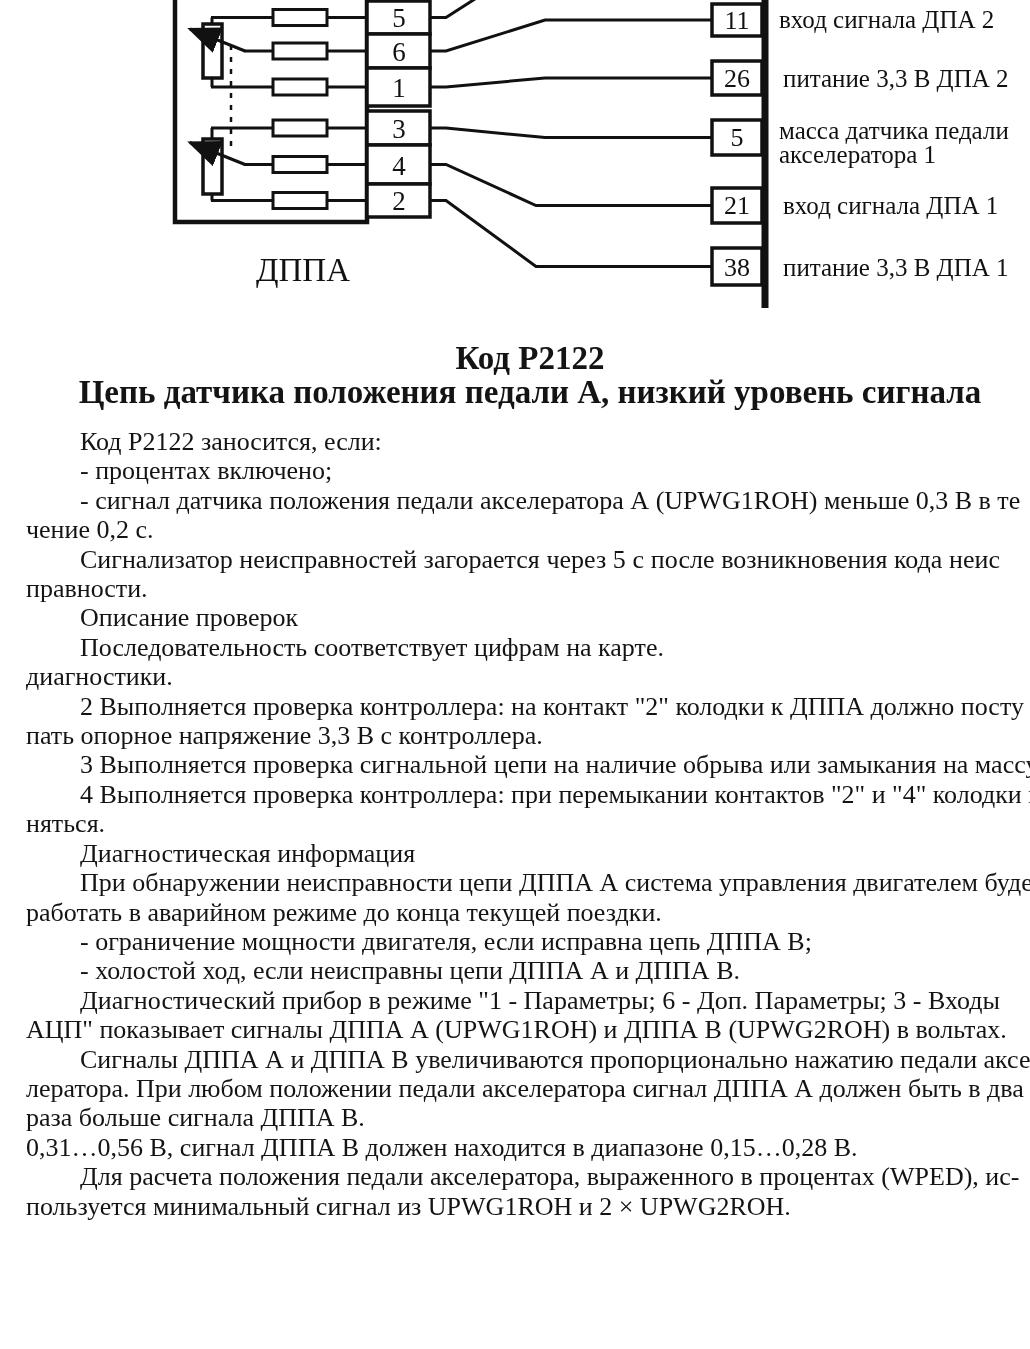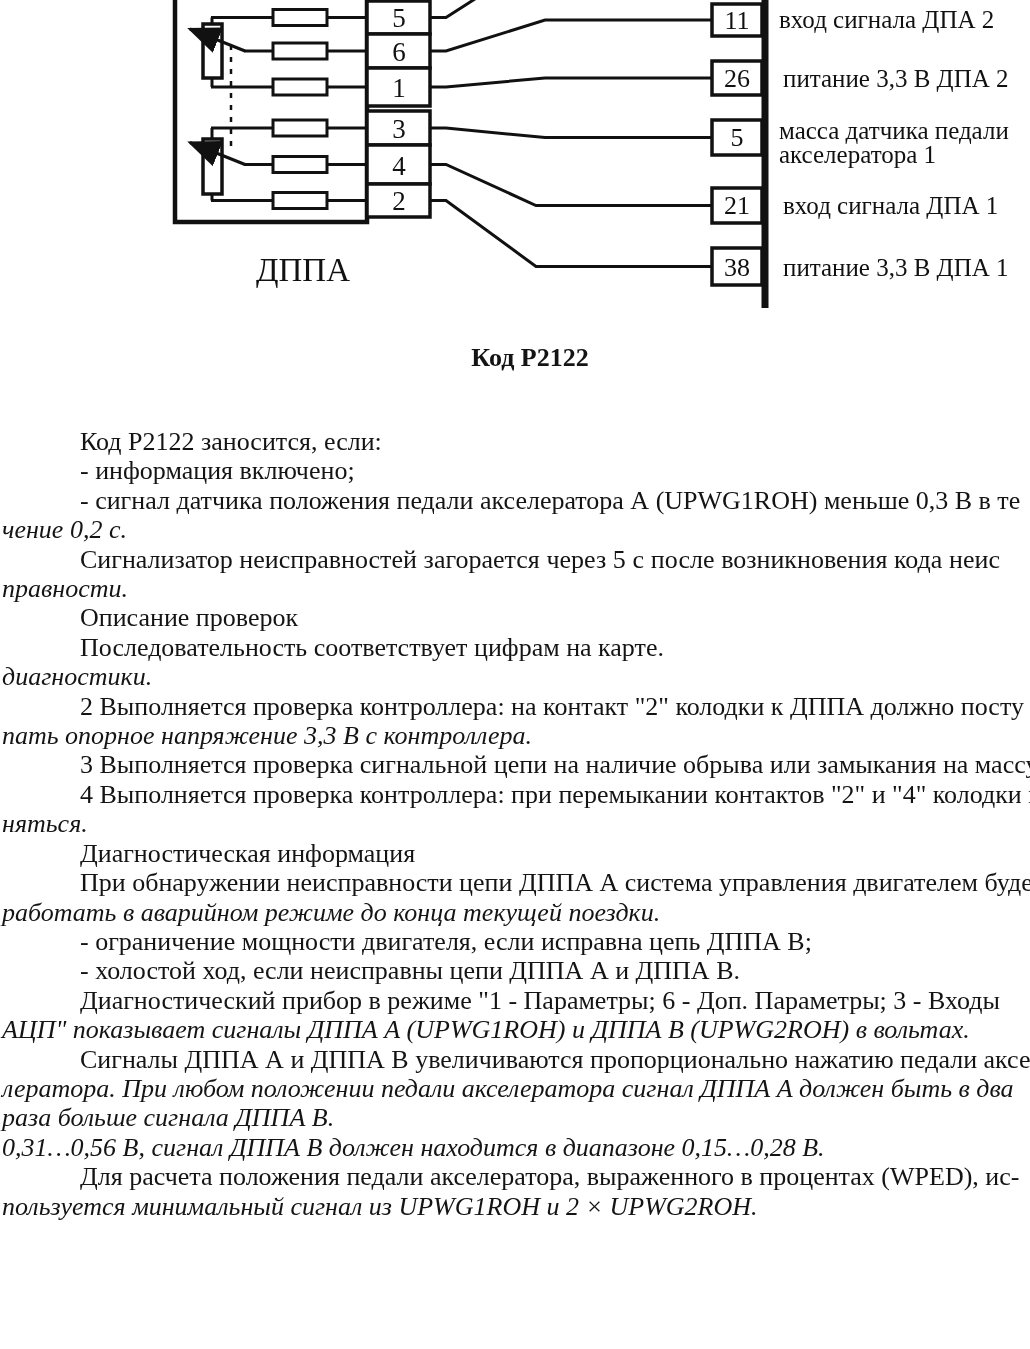--- a/index.html
+++ b/index.html
@@ -1,24 +1,24 @@
 <!DOCTYPE html>
 <html><head>
 <meta charset="utf-8">
 <style>
   html,body{margin:0;padding:0;background:#fff;}
   #page{position:relative;width:1030px;height:1349px;background:#ffffff;overflow:hidden;
         font-family:"Liberation Serif","DejaVu Serif",serif;color:#141414;}
   #diagram{position:absolute;left:0;top:0;}
   #title-block{position:absolute;left:0;right:0;top:341px;text-align:center;
-               padding-left:30px;font-weight:bold;font-size:26px;line-height:34px;}
+               padding-left:30px;font-weight:bold;font-size:33px;line-height:34px;}
   #body-text{position:absolute;left:0;top:427px;width:1000px;font-size:26px;line-height:29.4px;}
   .tline{white-space:nowrap;}
   .tline.ind{padding-left:80px;}
-  .tline.noind{padding-left:2px;font-style:italic;}
+  .tline.noind{padding-left:26px;}
   .tline.bold{font-weight:normal;}
   .tline.cut{text-align:justify;text-align-last:justify;}
   svg text{font-family:"Liberation Serif","DejaVu Serif",serif;fill:#111;}
 </style>
 </head>
 <body>
 
 <div id="page">
 
   <svg id="diagram" width="1030" height="332" viewBox="0 0 1030 332">
@@ -110,25 +110,26 @@
       <text x="779" y="163">акселератора 1</text>
       <text x="783" y="214">вход сигнала ДПА 1</text>
       <text x="783" y="276">питание 3,3 В ДПА 1</text>
     </g>
 
     <text x="256" y="281" font-size="33">ДППА</text>
   </svg>
 
   <div id="title-block">
     <div>Код Р2122</div>
+    <div>Цепь датчика положения педали А, низкий уровень сигнала</div>
   </div>
 
   <div id="body-text">
       <div class="tline ind">Код Р2122 заносится, если:</div>
-      <div class="tline ind">- информация включено;</div>
+      <div class="tline ind">- процентах включено;</div>
       <div class="tline ind cut">- сигнал датчика положения педали акселератора А (UPWG1ROH) меньше 0,3 В в те</div>
       <div class="tline noind">чение 0,2 с.</div>
       <div class="tline ind cut">Сигнализатор неисправностей загорается через 5 с после возникновения кода неис</div>
       <div class="tline noind">правности.</div>
       <div class="tline ind bold">Описание проверок</div>
       <div class="tline ind">Последовательность соответствует цифрам на карте.</div>
       <div class="tline noind">диагностики.</div>
       <div class="tline ind cut">2 Выполняется проверка контроллера: на контакт "2" колодки к ДППА должно посту</div>
       <div class="tline noind">пать опорное напряжение 3,3 В с контроллера.</div>
       <div class="tline ind cut">3 Выполняется проверка сигнальной цепи на наличие обрыва или замыкания на массу</div>

